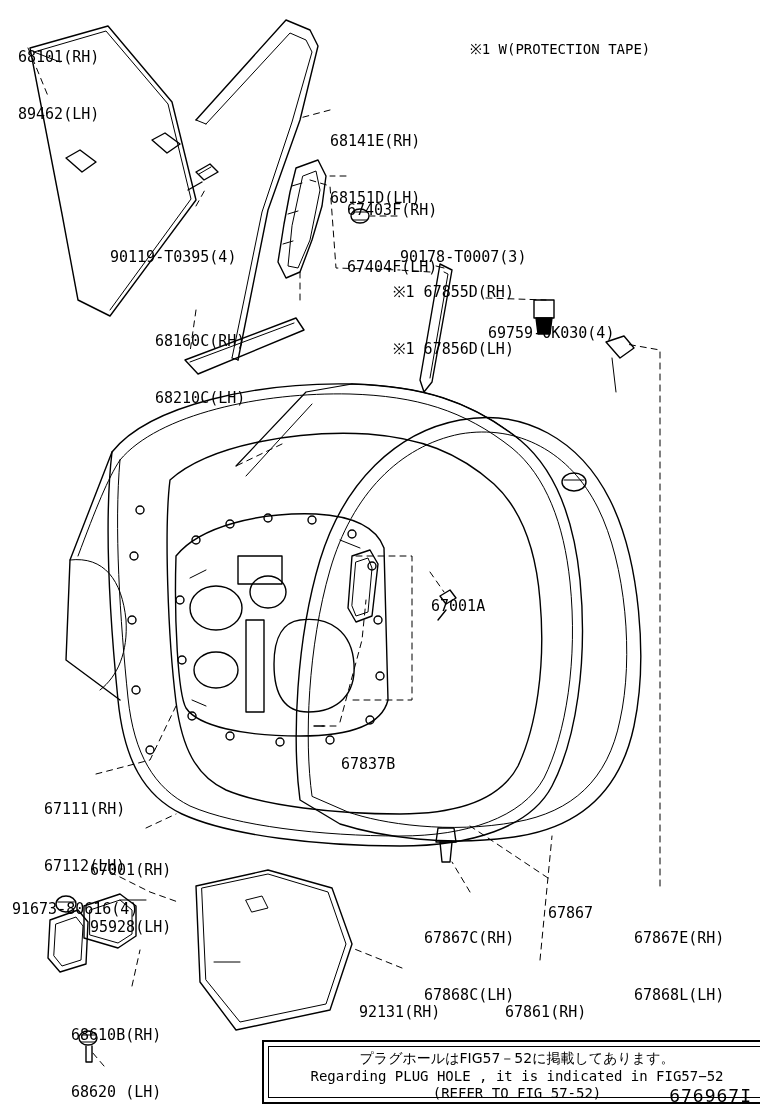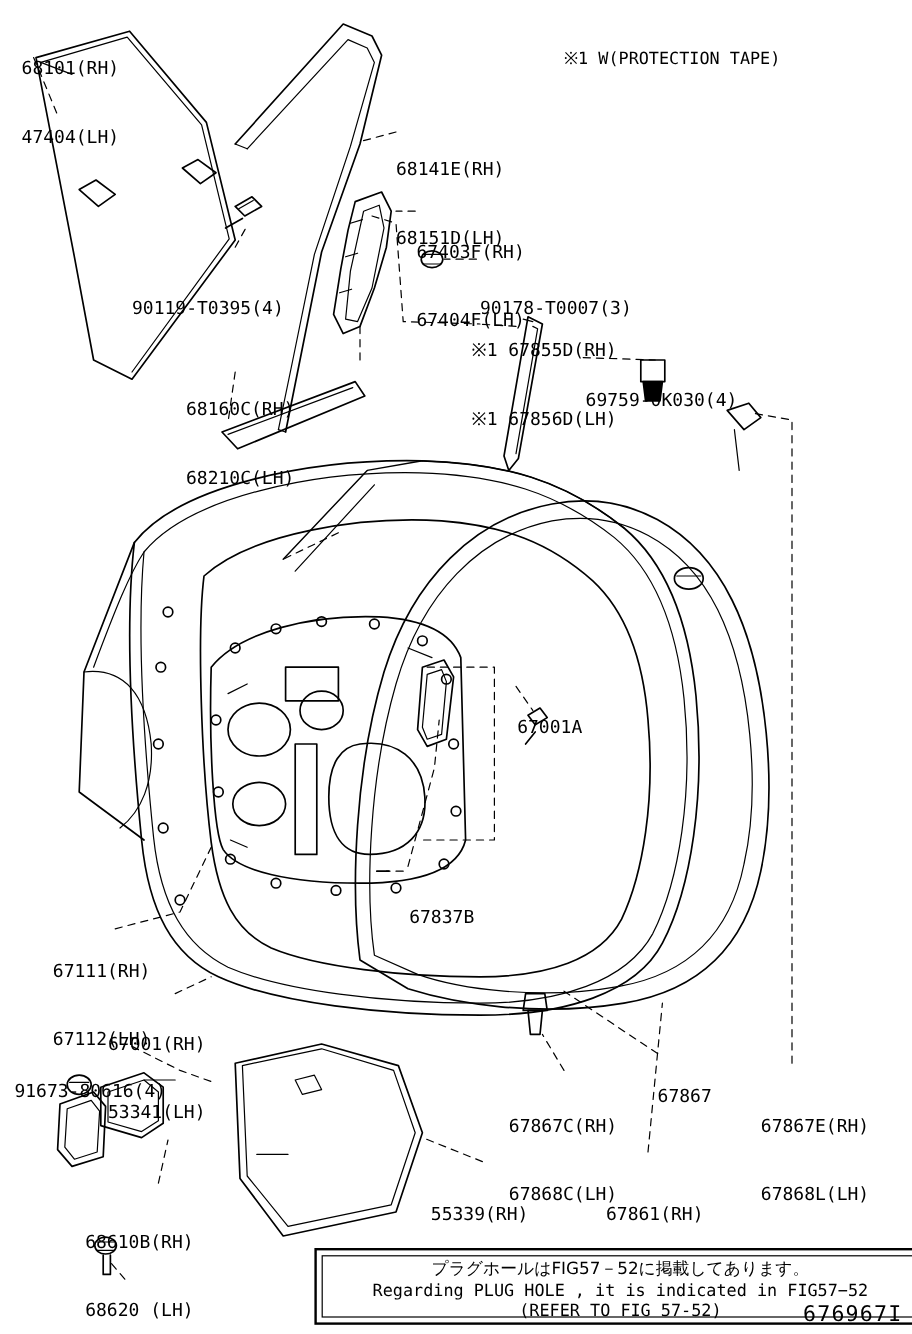--- a/index.html
+++ b/index.html
@@ -213,21 +213,21 @@
         <path d="M282 444 L236 466"></path>
       </g>
 
       <path d="M324 726 l-10 0" stroke-width="1.4"></path>
 
     </g>
   </svg>
 
   <div class="lbl" style="left:18px;top:10px;">
     <div>68101(RH)</div>
-    <div>47404(LH)</div>
+    <div>89462(LH)</div>
   </div>
 
   <div class="lbl" style="left:330px;top:94px;">
     <div>68141E(RH)</div>
     <div>68151D(LH)</div>
   </div>
 
   <div class="lbl" style="left:347px;top:163px;">
     <div>67403F(RH)</div>
     <div>67404F(LH)</div>
@@ -263,21 +263,21 @@
     <div>67837B</div>
   </div>
 
   <div class="lbl" style="left:44px;top:762px;">
     <div>67111(RH)</div>
     <div>67112(LH)</div>
   </div>
 
   <div class="lbl" style="left:90px;top:823px;">
     <div>67001(RH)</div>
-    <div>53341(LH)</div>
+    <div>95928(LH)</div>
   </div>
 
   <div class="lbl" style="left:12px;top:862px;text-align:center;">
     <div>91673-80616(4)</div>
   </div>
 
   <div class="lbl" style="left:548px;top:866px;">
     <div>67867</div>
   </div>
 
@@ -290,21 +290,21 @@
     <div>67867E(RH)</div>
     <div>67868L(LH)</div>
   </div>
 
   <div class="lbl" style="left:71px;top:988px;">
     <div>68610B(RH)</div>
     <div>68620 (LH)</div>
   </div>
 
   <div class="lbl" style="left:359px;top:965px;">
-    <div>55339(RH)</div>
+    <div>92131(RH)</div>
     <div>67832(LH)</div>
   </div>
 
   <div class="lbl" style="left:505px;top:965px;">
     <div>67861(RH)</div>
     <div>67862(LH)</div>
   </div>
 
   <div class="lbl" style="left:36px;top:1073px;">
     <div>90109-T0011(2)</div>

